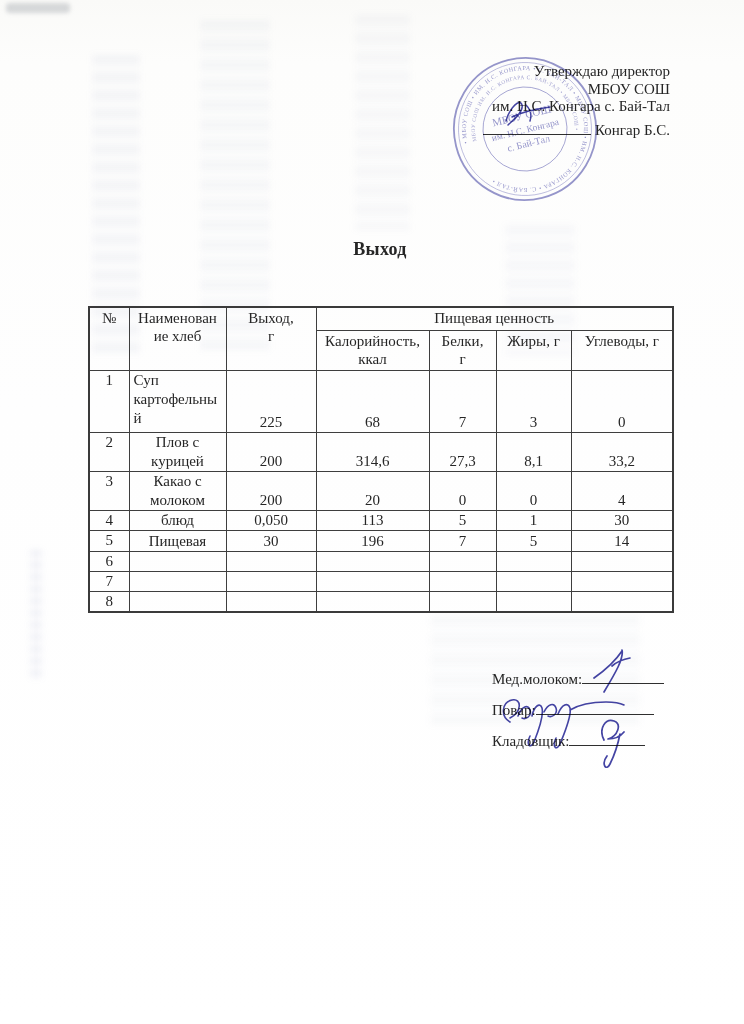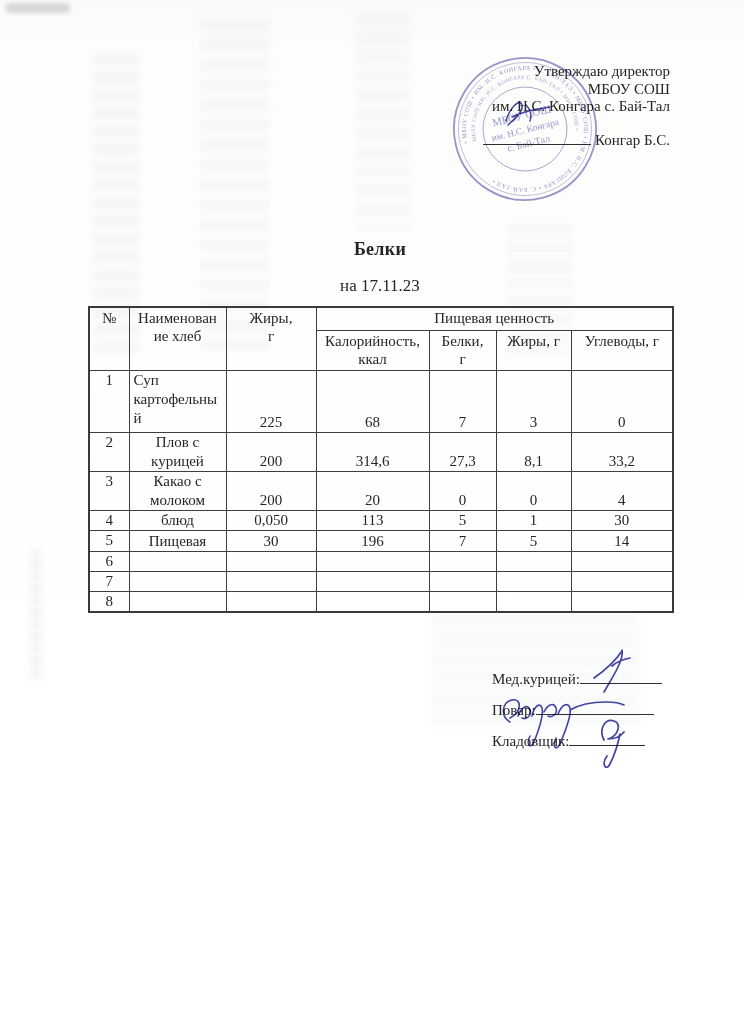--- a/index.html
+++ b/index.html
@@ -14,21 +14,21 @@
   .g1{left:92px;top:55px;width:48px;height:300px;background:repeating-linear-gradient(180deg,rgba(120,130,175,.07) 0 9px,rgba(120,130,175,.015) 9px 18px);}
   .g2{left:200px;top:20px;width:70px;height:330px;background:repeating-linear-gradient(180deg,rgba(125,135,170,.06) 0 10px,rgba(125,135,170,.01) 10px 20px);}
   .g3{left:355px;top:15px;width:55px;height:215px;background:repeating-linear-gradient(180deg,rgba(125,135,170,.055) 0 9px,rgba(125,135,170,.01) 9px 19px);}
   .g4{left:505px;top:225px;width:70px;height:130px;background:repeating-linear-gradient(180deg,rgba(120,130,175,.05) 0 9px,rgba(120,130,175,.01) 9px 18px);}
   .g5{left:30px;top:550px;width:12px;height:130px;background:repeating-linear-gradient(180deg,rgba(110,120,180,.10) 0 6px,rgba(110,120,180,.02) 6px 12px);}
   .g6{left:430px;top:615px;width:210px;height:110px;background:repeating-linear-gradient(180deg,rgba(125,135,165,.045) 0 10px,rgba(125,135,165,.01) 10px 20px);}
 
   
   .approval{position:absolute;top:63px;right:74px;text-align:right;
             font-size:15px;line-height:17.5px;white-space:nowrap;}
-  .approval .sig-row4{margin-top:15px;}
+  .approval .sig-row4{margin-top:5px;}
   .uline{display:inline-block;width:108px;border-bottom:1px solid #2f2f2f;height:13px;
          vertical-align:baseline;margin-right:4px;}
 
   
   .stamp{position:absolute;left:449px;top:53px;mix-blend-mode:multiply;opacity:.82;}
   .stamp svg{filter:blur(.35px);}
 
   .dir-sign{position:absolute;left:492px;top:95px;mix-blend-mode:multiply;}
 
   
@@ -104,42 +104,41 @@
         <text x="76" y="80" text-anchor="middle" font-size="9.5" fill="#5a5ab0" font-family="Liberation Serif, serif">им. Н.С. Конгара</text>
         <text x="76" y="94" text-anchor="middle" font-size="10" fill="#5a5ab0" font-family="Liberation Serif, serif">с. Бай-Тал</text>
       </g>
     </svg>
   </div>
 
   <svg class="dir-sign hand" width="72" height="36">
     <path d="M14,26 C18,12 28,3 30,10 C32,17 20,26 16,30 M20,22 C30,17 44,14 58,12 M34,10 C38,14 40,20 38,26" stroke="#4444a4" stroke-width="1.5"></path>
   </svg>
 
-  <div class="title">Белки</div>
-  <div class="subtitle">на 17.11.23</div>
+  <div class="title">Выход</div>
 
   <table class="menu">
     <colgroup>
       <col style="width:40px">
         <col style="width:97px">
         <col style="width:90px">
       <col style="width:113px">
         <col style="width:67px">
         <col style="width:75px">
         <col style="width:102px">
     </colgroup>
     <thead>
       <tr class="h1">
         <th rowspan="2">№</th>
         <th rowspan="2">
             <span style="display:block">Наименован</span>
             <span style="display:block">ие хлеб</span>
           </th>
         <th rowspan="2">
-            <span style="display:block">Жиры,</span>
+            <span style="display:block">Выход,</span>
             <span style="display:block">г</span>
           </th>
         <th colspan="4">Пищевая ценность</th>
       </tr>
       <tr class="h2">
         <th>
             <span style="display:block">Калорийность,</span>
             <span style="display:block">ккал</span>
           </th>
         <th>
@@ -220,21 +219,21 @@
         <td></td>
         <td></td>
         <td></td>
         <td></td>
         <td></td>
       </tr>
     </tbody>
   </table>
 
   <div class="signatures">
-    <div class="sig-row"><span>Мед.курицей:</span><span class="sig-line" style="width:82px"></span></div>
+    <div class="sig-row"><span>Мед.молоком:</span><span class="sig-line" style="width:82px"></span></div>
     <div class="sig-row"><span>Повар:</span><span class="sig-line" style="width:118px"></span></div>
     <div class="sig-row"><span>Кладовщик:</span><span class="sig-line" style="width:76px"></span></div>
   </div>
 
   <svg class="hand" style="left:588px;top:646px" width="50" height="52">
     <path d="M34,4 C36,12 28,26 16,46 M6,32 C16,25 28,14 34,5 M24,20 C30,15 36,13 42,12" stroke="#4444a4" stroke-width="1.7"></path>
   </svg>
   <svg class="hand" style="left:494px;top:688px" width="136" height="62">
     <path d="M16,34 C6,28 8,14 18,12 C28,10 28,24 16,30 M24,28 C28,18 34,16 36,22 C38,28 32,32 28,30 M38,28 C40,18 46,14 48,20 C50,28 44,44 40,54 C36,62 32,56 36,48 M50,24 C54,16 60,14 62,20 C64,26 58,30 54,28 M64,26 C68,16 74,14 76,20 C78,28 70,46 66,56 C62,64 58,58 62,50 M76,22 C86,16 100,14 112,14 C120,14 126,15 130,17" stroke="#4444a4" stroke-width="1.6"></path>
   </svg>

